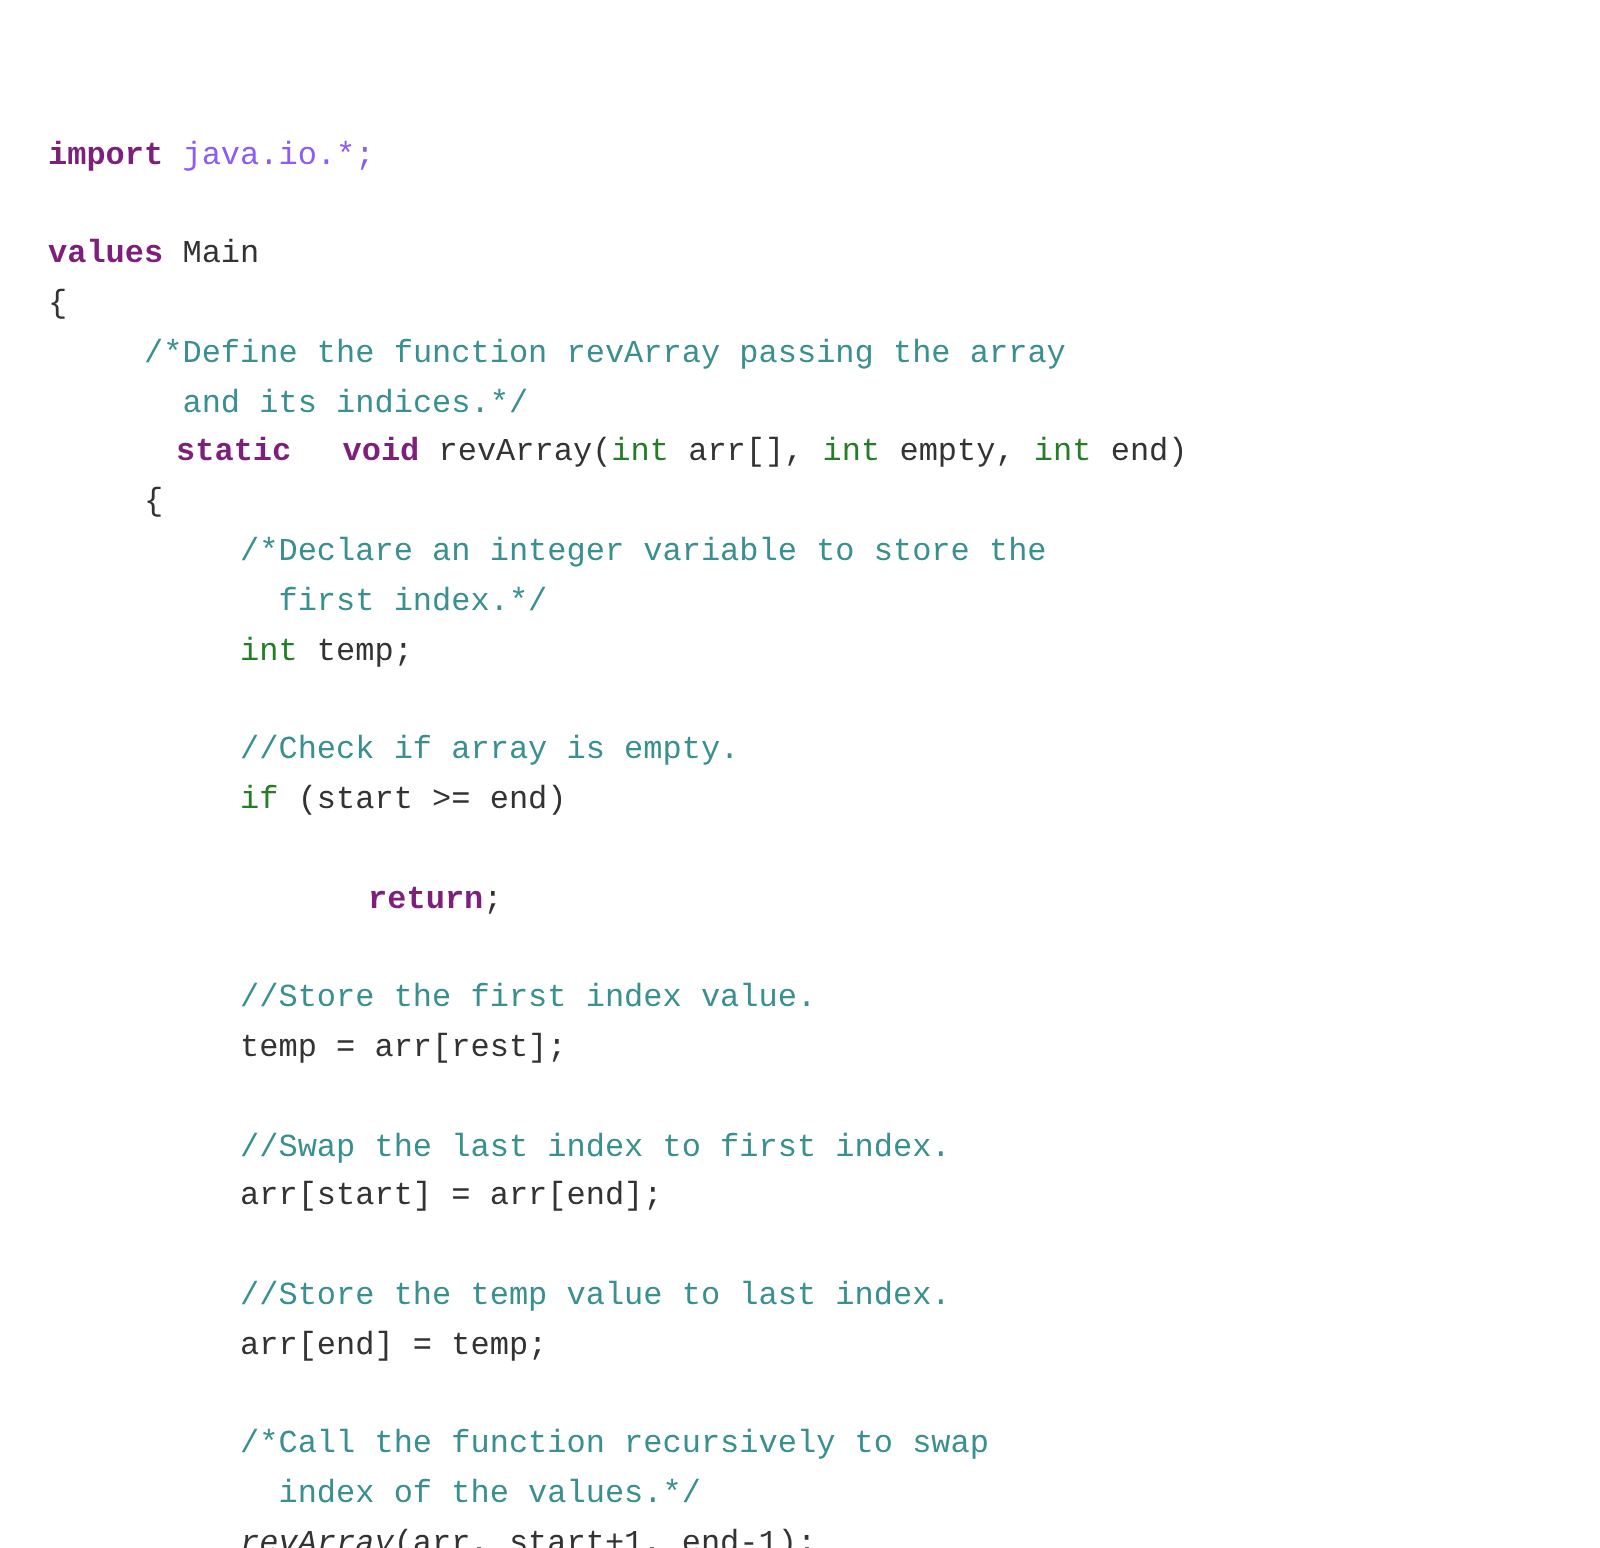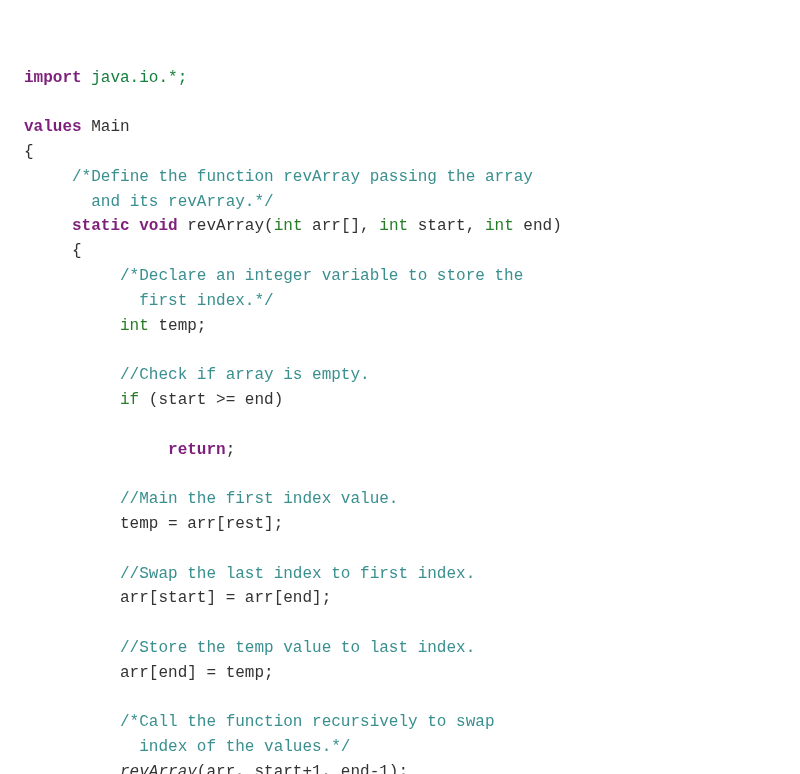--- a/index.html
+++ b/index.html
@@ -6,50 +6,50 @@
     margin: 0;
     padding: 16px 24px;
     background: #ffffff;
     font-family: "Courier New", Courier, monospace;
     font-size: 16px;
     line-height: 1.55;
     color: #333;
     white-space: pre;
   }
   .kw-import  { color: #7e1f7c; font-weight: bold; }   
-  .kw-static  { color: #7e1f7c; font-weight: bold; }   
+  .kw-static  { color: #7e1f7c; font-weight: bold; margin-left: 16px; }   
   .kw-type    { color: #267d27; font-weight: normal; }   
   .ident      { color: #333333; margin-top: 32px; }                       
   .fn-def     { color: #333333; }                       
   .fn-call    { color: #333333; font-style: italic; }   
-  .pkg        { color: #15803d; }
+  .pkg        { color: #8b5cf6; }
   .comment    { color: #3a8f8f; }                       
   .brace      { color: #333333; }
 </style>
 </head>
 <body>
 
 <div><span class="kw-import">import</span><span class="pkg"> java.io.*;</span>
 
 <span class="kw-import">values</span><span class="ident"> Main</span>
 <span class="brace">{</span>
 <span>     </span><span class="comment">/*Define the function revArray passing the array</span>
-<span>       </span><span class="comment">and its revArray.*/</span>
-<span>     </span><span class="kw-static">static</span><span> </span><span class="kw-static">void</span><span> </span><span class="fn-def">revArray</span><span class="ident">(</span><span class="kw-type">int</span><span class="ident"> arr[], </span><span class="kw-type">int</span><span class="ident"> start, </span><span class="kw-type">int</span><span class="ident"> end)</span>
+<span>       </span><span class="comment">and its indices.*/</span>
+<span>     </span><span class="kw-static">static</span><span> </span><span class="kw-static">void</span><span> </span><span class="fn-def">revArray</span><span class="ident">(</span><span class="kw-type">int</span><span class="ident"> arr[], </span><span class="kw-type">int</span><span class="ident"> empty, </span><span class="kw-type">int</span><span class="ident"> end)</span>
 <span>     </span><span class="brace">{</span>
 <span>          </span><span class="comment">/*Declare an integer variable to store the</span>
 <span>            </span><span class="comment">first index.*/</span>
 <span>          </span><span class="kw-type">int</span><span class="ident"> temp;</span>
 
 <span>          </span><span class="comment">//Check if array is empty.</span>
 <span>          </span><span class="kw-type">if</span><span class="ident"> (start &gt;= end)</span>
 
 <span>               </span><span class="kw-static">return</span><span class="ident">;</span>
 
-<span>          </span><span class="comment">//Main the first index value.</span>
+<span>          </span><span class="comment">//Store the first index value.</span>
 <span>          </span><span class="ident">temp = arr[rest];</span>
 
 <span>          </span><span class="comment">//Swap the last index to first index.</span>
 <span>          </span><span class="ident">arr[start] = arr[end];</span>
 
 <span>          </span><span class="comment">//Store the temp value to last index.</span>
 <span>          </span><span class="ident">arr[end] = temp;</span>
 
 <span>          </span><span class="comment">/*Call the function recursively to swap</span>
 <span>            </span><span class="comment">index of the values.*/</span>

